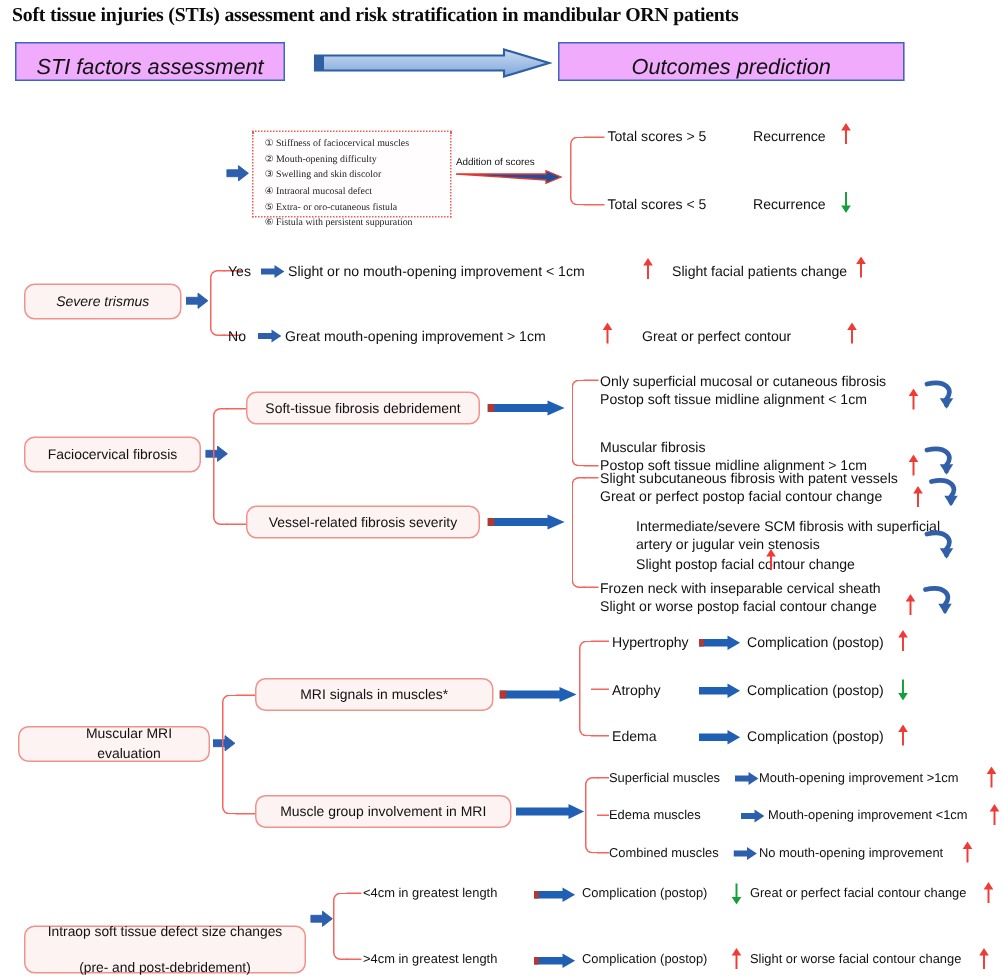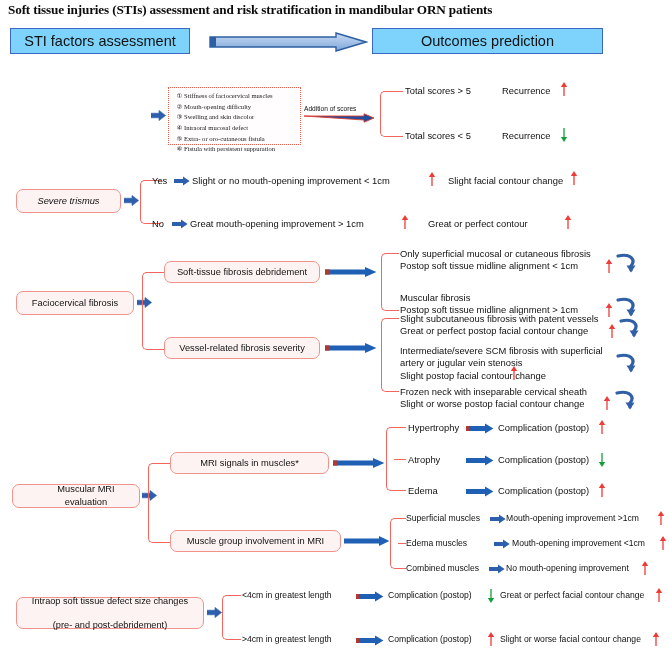--- a/index.html
+++ b/index.html
@@ -25,24 +25,25 @@
     font-weight: bold;
     font-size: 13.2px;
     letter-spacing: -0.15px;
     color: #0b0b0b;
     white-space: nowrap;
   }
 
   
   .hdr-box {
     border: 1.6px solid #3a66c4;
-    background: #7dd3fc;
-    display: flex; align-items: center; justify-content: center;
+    background: #f0abfc;
+    display: flex; align-items: flex-end; justify-content: center;
     font-size: 14.5px;
     color: #111;
+    font-style: italic;
   }
 
   
   .pbox {
     border: 1px solid #f0938c;
     border-radius: 7px;
     background: #fdf3f2;
     display: flex; align-items: center; justify-content: center;
     text-align: center;
     font-size: 9.3px;
@@ -182,21 +183,21 @@
 
   <div class="abs lbl" style="left:152px; top:175px;">Yes</div>
   <svg class="abs" style="left:174px; top:176px;" width="16" height="10" viewBox="0 0 16 10">
     <polygon points="0,3 9,3 9,0.6 15.6,5 9,9.4 9,7 0,7" fill="#2d5fad"></polygon>
   </svg>
   <div class="abs lbl" style="left:192px; top:175px;">Slight or no mouth-opening improvement &lt; 1cm</div>
   <svg class="trend" style="left:428px; top:172px;" viewBox="0 0 8 15">
     <line x1="4" y1="14" x2="4" y2="2.5" stroke="#ef3b36" stroke-width="1.3"></line>
     <polygon points="4,0 7.2,5 0.8,5" fill="#ef3b36"></polygon>
   </svg>
-  <div class="abs lbl" style="left:448px; top:175px;">Slight facial contour change</div>
+  <div class="abs lbl" style="left:448px; top:175px;">Slight facial patients change</div>
   <svg class="trend" style="left:570px; top:171px;" viewBox="0 0 8 15">
     <line x1="4" y1="14" x2="4" y2="2.5" stroke="#ef3b36" stroke-width="1.3"></line>
     <polygon points="4,0 7.2,5 0.8,5" fill="#ef3b36"></polygon>
   </svg>
 
   <div class="abs lbl" style="left:152px; top:218px;">No</div>
   <svg class="abs" style="left:172px; top:219px;" width="16" height="10" viewBox="0 0 16 10">
     <polygon points="0,3 9,3 9,0.6 15.6,5 9,9.4 9,7 0,7" fill="#2d5fad"></polygon>
   </svg>
   <div class="abs lbl" style="left:190px; top:218px;">Great mouth-opening improvement &gt; 1cm</div>
@@ -278,21 +279,21 @@
   </div>
   <svg class="trend" style="left:608px; top:324px;" viewBox="0 0 8 15">
     <line x1="4" y1="14" x2="4" y2="2.5" stroke="#ef3b36" stroke-width="1.3"></line>
     <polygon points="4,0 7.2,5 0.8,5" fill="#ef3b36"></polygon>
   </svg>
   <svg class="abs" style="left:618px; top:317px;" width="22" height="22" viewBox="0 0 22 22">
     <path d="M3,4 C16,1 21,8 16,14 L16,18" fill="none" stroke="#3160a8" stroke-width="3.2" stroke-linecap="round"></path>
     <polygon points="16,20.5 11.5,13.5 20.5,13.5" fill="#3160a8"></polygon>
   </svg>
 
-  <div class="abs lbl" style="left:400px; top:345px;">
+  <div class="abs lbl" style="left:424px; top:345px;">
     <div>Intermediate/severe SCM fibrosis with superficial</div>
     <div>artery or jugular vein stenosis</div>
     <div>Slight postop facial contour change</div>
   </div>
   <svg class="trend" style="left:510px; top:366px;" viewBox="0 0 8 15">
     <line x1="4" y1="14" x2="4" y2="2.5" stroke="#ef3b36" stroke-width="1.3"></line>
     <polygon points="4,0 7.2,5 0.8,5" fill="#ef3b36"></polygon>
   </svg>
   <svg class="abs" style="left:615px; top:352px;" width="22" height="22" viewBox="0 0 22 22">
     <path d="M3,4 C16,1 21,8 16,14 L16,18" fill="none" stroke="#3160a8" stroke-width="3.2" stroke-linecap="round"></path>
@@ -403,21 +404,21 @@
   <div class="abs lbl sm" style="left:406px; top:563px;">Combined muscles</div>
   <svg class="abs" style="left:489px; top:564px;" width="16" height="10" viewBox="0 0 16 10">
     <polygon points="0,3 9,3 9,0.6 15.6,5 9,9.4 9,7 0,7" fill="#2d5fad"></polygon>
   </svg>
   <div class="abs lbl sm" style="left:506px; top:563px;">No mouth-opening improvement</div>
   <svg class="trend" style="left:641px; top:561px;" viewBox="0 0 8 15">
     <line x1="4" y1="14" x2="4" y2="2.5" stroke="#ef3b36" stroke-width="1.3"></line>
     <polygon points="4,0 7.2,5 0.8,5" fill="#ef3b36"></polygon>
   </svg>
 
-  <div class="abs pbox two-line" style="left:16px; top:597px; width:188px; height:32px; flex-direction:column;gap:12px;">
+  <div class="abs pbox two-line" style="left:16px; top:617px; width:188px; height:32px; flex-direction:column;gap:12px;">
     <span>Intraop soft tissue defect size changes</span>
     <span>(pre- and post-debridement)</span>
   </div>
 
   <svg class="abs" style="left:207px; top:607px;" width="15" height="11" viewBox="0 0 15 11">
     <polygon points="0,3.2 8,3.2 8,0.4 14.6,5.5 8,10.6 8,7.8 0,7.8" fill="#2d5fad" stroke="#2d5fad" stroke-width="0.6"></polygon>
   </svg>
 
   <div class="abs rbrk" style="left:222px; top:595px; width:10px; height:45px;"></div>
   <div class="abs rline h" style="left:231px; top:595px; width:10px;"></div>

